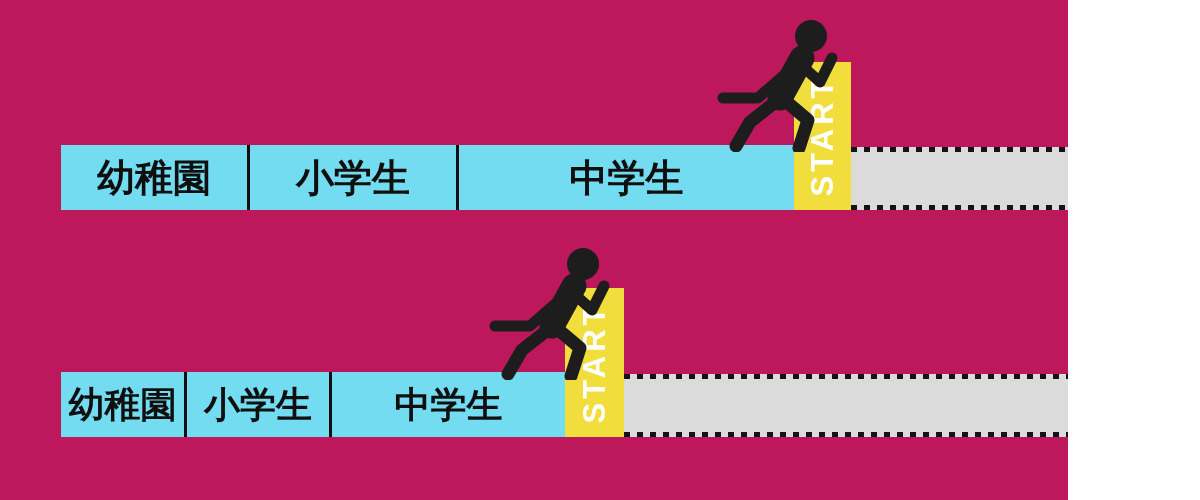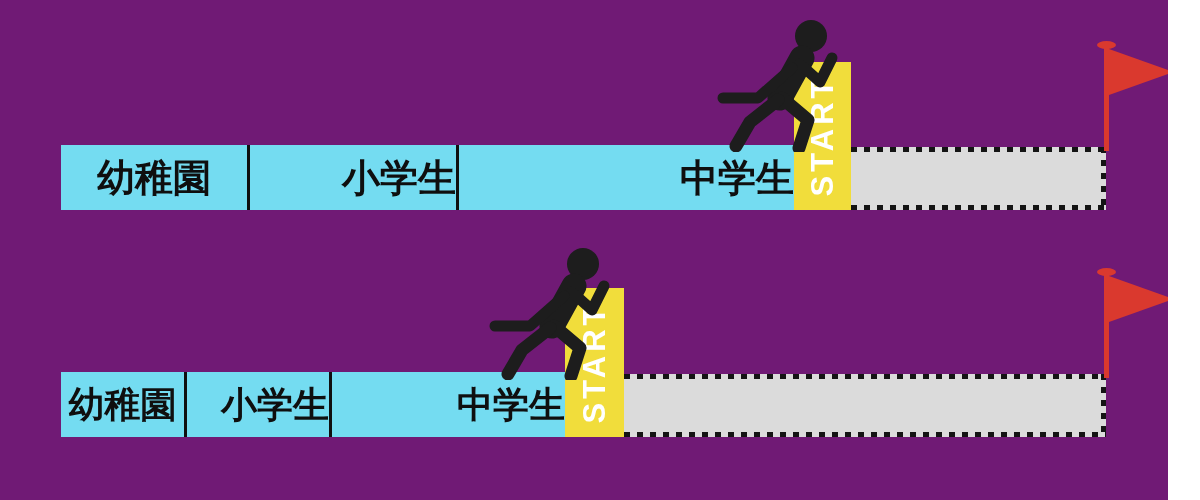--- a/index.html
+++ b/index.html
@@ -9,38 +9,38 @@
     --dash_black:#141414;
     --flag_red:#DA392E;
     --runner_black:#1D1D1D;
     --divider_black:#101010;
     --label_black:#0F0F0F;
     --start_text_white:#FFFFFF;
   }
   html,body{margin:0;padding:0;background:#ffffff;}
   .canvas{
     position:relative;
-    width:1168px;height:500px;
-    background:#701a75;
+    width:1068px;height:500px;
+    background:#be185d;
     overflow:hidden;
     font-family:"Liberation Sans","DejaVu Sans",sans-serif;
   }
   
   .track{
     position:absolute;
     display:flex;
     background:var(--track_blue);
   }
   .seg{
     background:var(--track_blue);
     box-sizing:border-box;
     display:flex;align-items:center;justify-content:center;
     height:100%;
   }
-  .seg + .seg{border-left:3px solid var(--divider_black);justify-content:flex-end;}
+  .seg + .seg{border-left:3px solid var(--divider_black);}
   .seg-label{
     font-weight:bold;
     color:var(--label_black);
     line-height:1;
     white-space:nowrap;
   }
   .row1 .seg-label{font-size:38px;}
   .row2 .seg-label{font-size:36px;}
   
   .start-bar{

